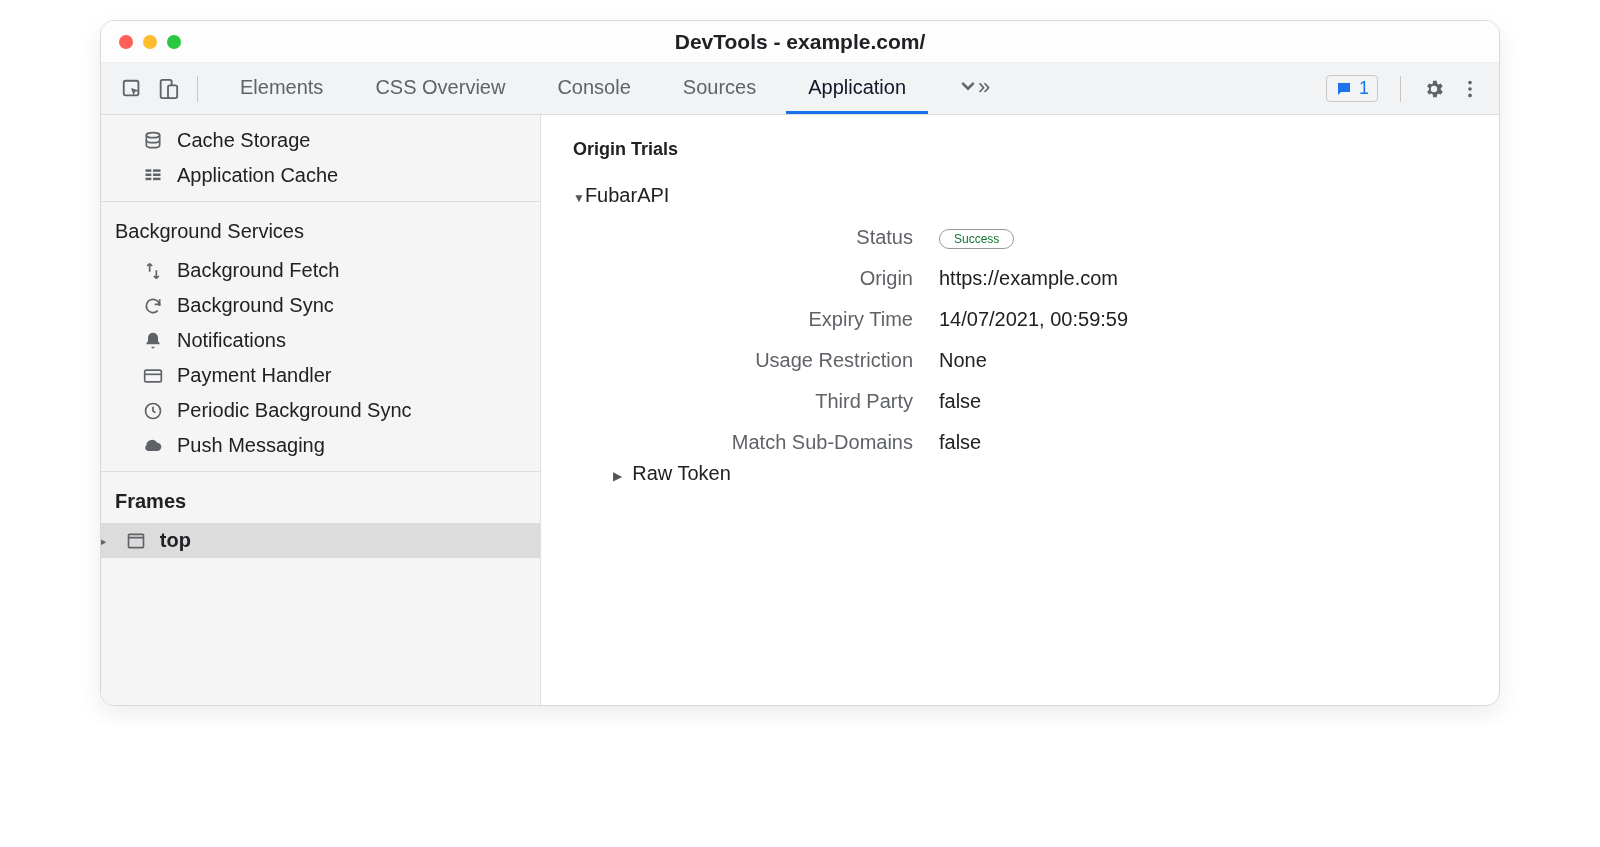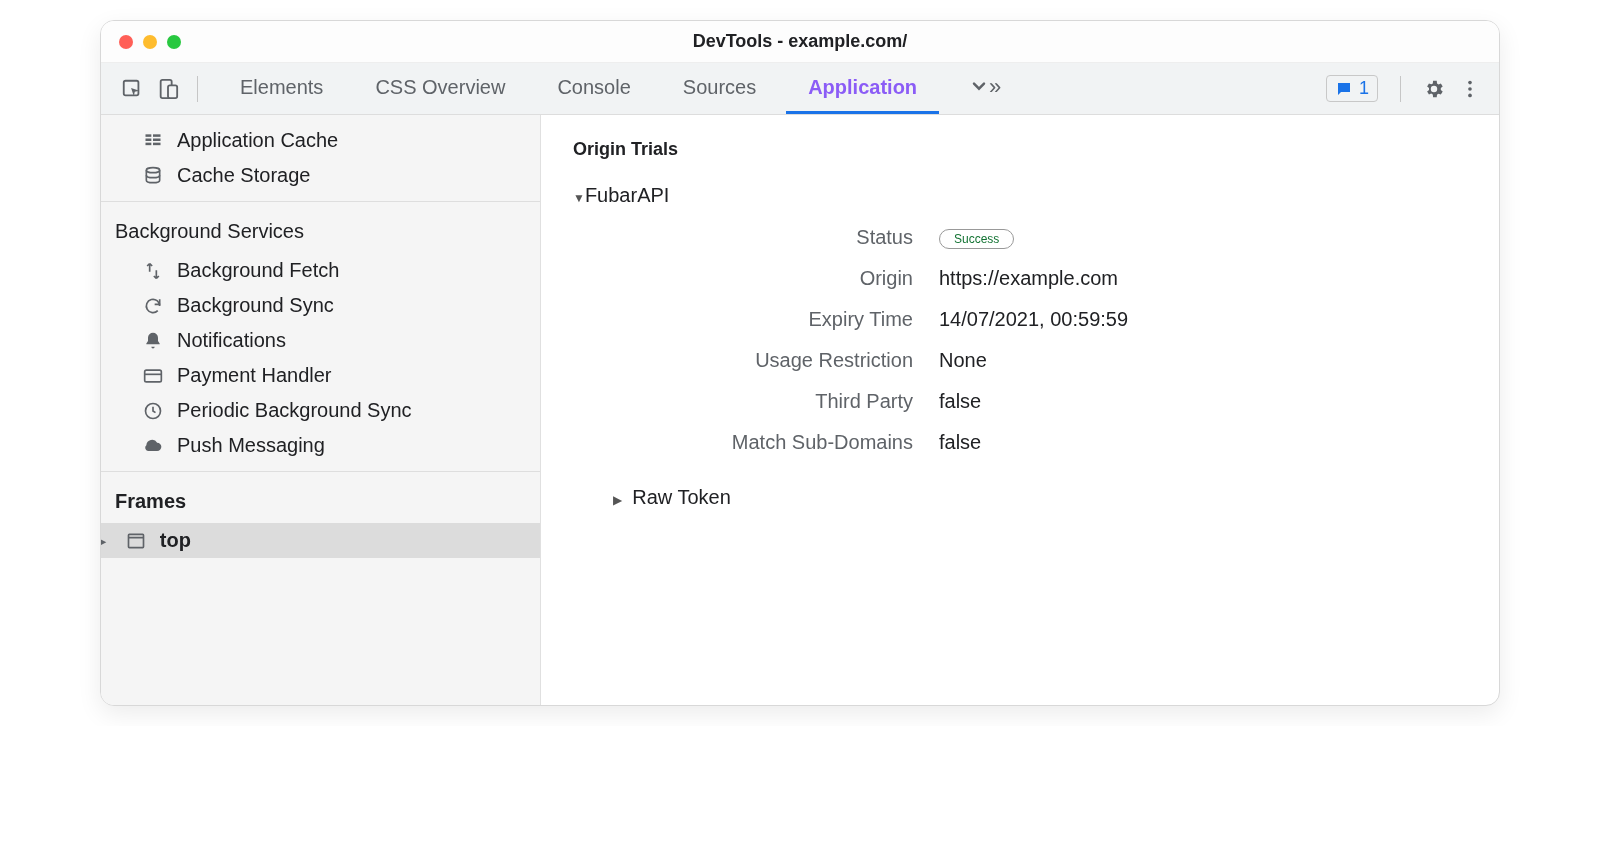--- a/index.html
+++ b/index.html
@@ -33,21 +33,21 @@
     margin-left: 18px;
   }
   .tl { width: 14px; height: 14px; border-radius: 50%; }
   .tl.red { background: #ff5f57; }
   .tl.yellow { background: #febc2e; }
   .tl.green { background: #28c840; }
   .titlebar .title {
     position: absolute;
     left: 50%;
     transform: translateX(-50%);
-    font-size: 18px;
+    font-size: 21px;
     font-weight: 600;
     color: #202124;
   }
   
   .toolbar {
     display: flex;
     align-items: center;
     height: 52px;
     background: #f1f3f4;
     border-bottom: 1px solid #ddd;
@@ -59,21 +59,21 @@
   .tb-sep { width: 1px; height: 26px; background: #c6c6c6; margin: 0 8px; }
   .tabs { display: flex; align-items: stretch; height: 100%; gap: 8px; margin-left: 12px; }
   .tab {
     display: flex;
     align-items: center;
     padding: 0 22px;
     cursor: pointer;
     color: #5f6368;
     border-bottom: 3px solid transparent;
   }
-  .tab.active { color: #8b5cf6; border-bottom-color: #1a73e8; font-weight: bold; }
+  .tab.active { color: #0f172a; border-bottom-color: #1a73e8; }
   .tb-right { margin-left: auto; display: flex; align-items: center; gap: 14px; padding-right: 8px;}
   .issues-badge {
     display: flex;
     align-items: center;
     gap: 6px;
     border: 1px solid #c8c8c8;
     border-radius: 4px;
     padding: 2px 8px;
     color: #1a73e8;
     font-size: 18px;
@@ -127,21 +127,21 @@
   }
   .triangle-down::before { content: "▼"; font-size: 12px; color: #555;}
   .triangle-right::before { content: "▶"; font-size: 12px; color: #555;}
   .details {
     margin-left: 40px;
     display: grid;
     grid-template-columns: 300px 1fr;
     row-gap: 18px;
     column-gap: 26px;
     align-items: center;
-    margin-bottom: 32px;
+    margin-bottom: 8px;
   }
   .details .k { text-align: right; color: #5f6368; }
   .details .v { color: #202124; }
   .pill {
     display: inline-block;
     border: 1px solid #999;
     border-radius: 14px;
     padding: 2px 14px;
     color: #137333;
     font-size: 12px;
@@ -217,41 +217,41 @@
       </span>
     </div>
   </div>
 
   <div class="main">
 
     <div class="sidebar">
       <div class="sb-group">
         <div class="sb-item">
           <span class="icon">
+            <svg width="20" height="20" viewBox="0 0 24 24" fill="none" stroke="#5f6368" stroke-width="2">
+                <ellipse cx="12" cy="5" rx="8" ry="3"></ellipse>
+                <path d="M4 5v6c0 1.7 3.6 3 8 3s8-1.3 8-3V5"></path>
+                <path d="M4 11v6c0 1.7 3.6 3 8 3s8-1.3 8-3v-6"></path>
+              </svg>
+          </span>
+          <span>Cache Storage</span>
+        </div>
+        <div class="sb-item">
+          <span class="icon">
             <svg width="20" height="20" viewBox="0 0 24 24" fill="#5f6368">
                 <rect x="3" y="4" width="7" height="3"></rect>
                 <rect x="3" y="9" width="7" height="3"></rect>
                 <rect x="3" y="14" width="7" height="3"></rect>
                 <rect x="12" y="4" width="9" height="3"></rect>
                 <rect x="12" y="9" width="9" height="3"></rect>
                 <rect x="12" y="14" width="9" height="3"></rect>
               </svg>
           </span>
           <span>Application Cache</span>
         </div>
-        <div class="sb-item">
-          <span class="icon">
-            <svg width="20" height="20" viewBox="0 0 24 24" fill="none" stroke="#5f6368" stroke-width="2">
-                <ellipse cx="12" cy="5" rx="8" ry="3"></ellipse>
-                <path d="M4 5v6c0 1.7 3.6 3 8 3s8-1.3 8-3V5"></path>
-                <path d="M4 11v6c0 1.7 3.6 3 8 3s8-1.3 8-3v-6"></path>
-              </svg>
-          </span>
-          <span>Cache Storage</span>
-        </div>
       </div>
 
       <div class="sb-group">
         <div class="sb-header">Background Services</div>
         <div class="sb-item">
           <span class="icon">
             <svg width="20" height="20" viewBox="0 0 24 24" fill="none" stroke="#5f6368" stroke-width="2">
                 <path d="M8 3v10M8 3l-3 3M8 3l3 3"></path>
                 <path d="M16 21V11M16 21l-3-3M16 21l3-3"></path>
               </svg>

